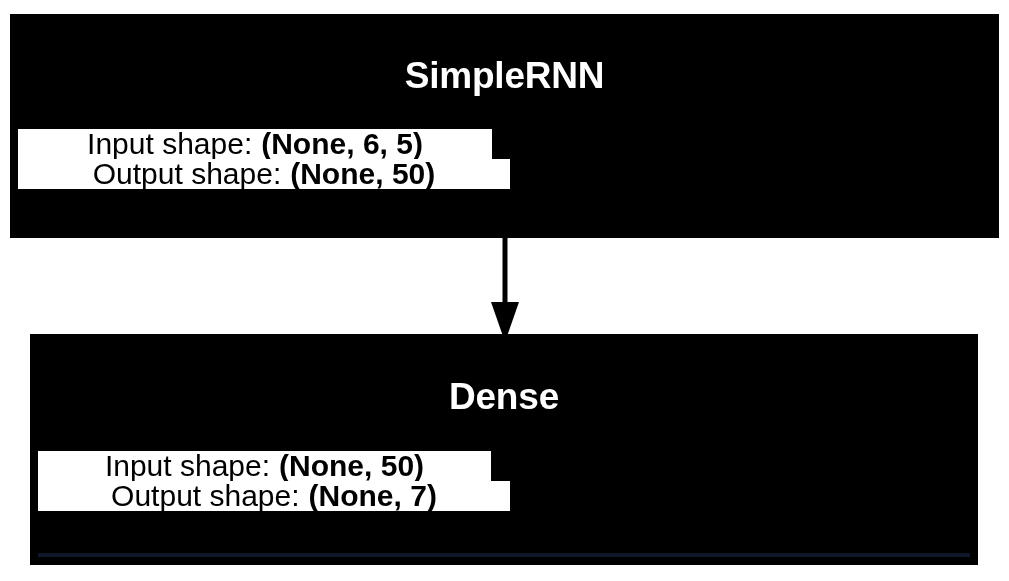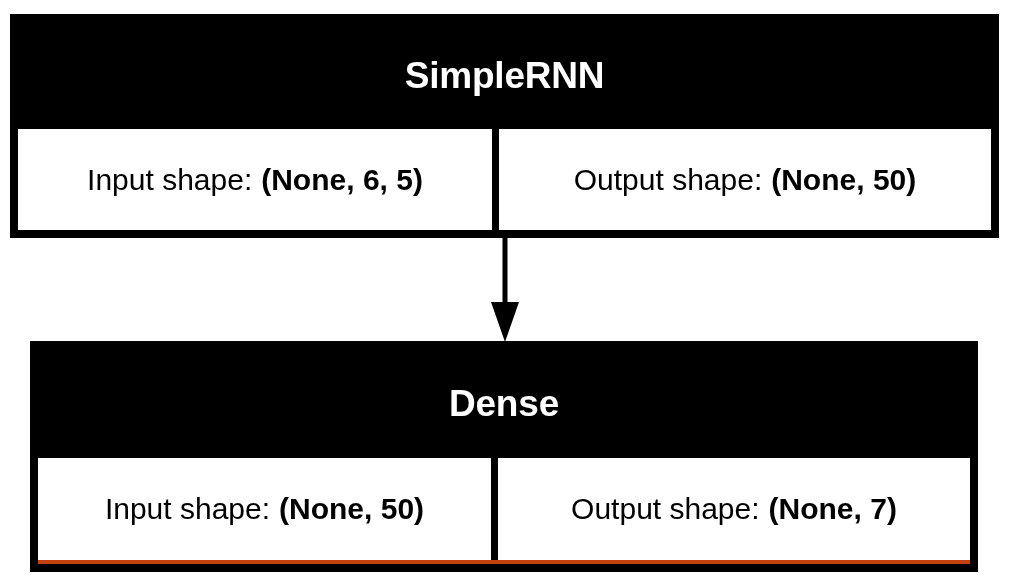--- a/index.html
+++ b/index.html
@@ -17,39 +17,39 @@
     width: 1009px;
     height: 581px;
     background: #ffffff;
     overflow: hidden;
   }
 
   
   .layer-node {
     position: absolute;
     box-sizing: border-box;
-    background: #c2410c;
+    background: #0f172a;
     border: 8px solid #000000;
     display: flex;
     flex-direction: column;
   }
   .node-header {
     background: #000000;
     color: #ffffff;
     font-weight: bold;
     text-align: center;
     display: flex;
     align-items: center;
     justify-content: center;
     line-height: 1;
     letter-spacing: -0.2px;
   }
   .node-shapes {
     display: flex;
-    flex-direction: row;
+    flex-direction: column;
     background: #000000;
     flex: 0 0 auto;
   }
   .shape-cell {
     background: #ffffff;
     color: #000000;
     display: flex;
     align-items: center;
     justify-content: center;
     box-sizing: border-box;
@@ -81,21 +81,21 @@
   }
   #node-simplernn .node-shapes { height: 101px; }
   #node-simplernn .shape-cell { font-size: 30px; }
   #node-simplernn .shape-cell.cell-input  { width: 474px; }
   #node-simplernn .cell-divider { width: 7px; }
   #node-simplernn .shape-cell.cell-output { width: 492px; }
 
   
   #node-dense {
     left: 30px;
-    top: 341px;
+    top: 334px;
     width: 948px;
     height: 231px;
   }
   #node-dense .node-header {
     height: 109px;
     font-size: 37px;
   }
   #node-dense .node-shapes { height: 102px; }
   #node-dense .shape-cell { font-size: 30px; }
   #node-dense .shape-cell.cell-input  { width: 453px; }

